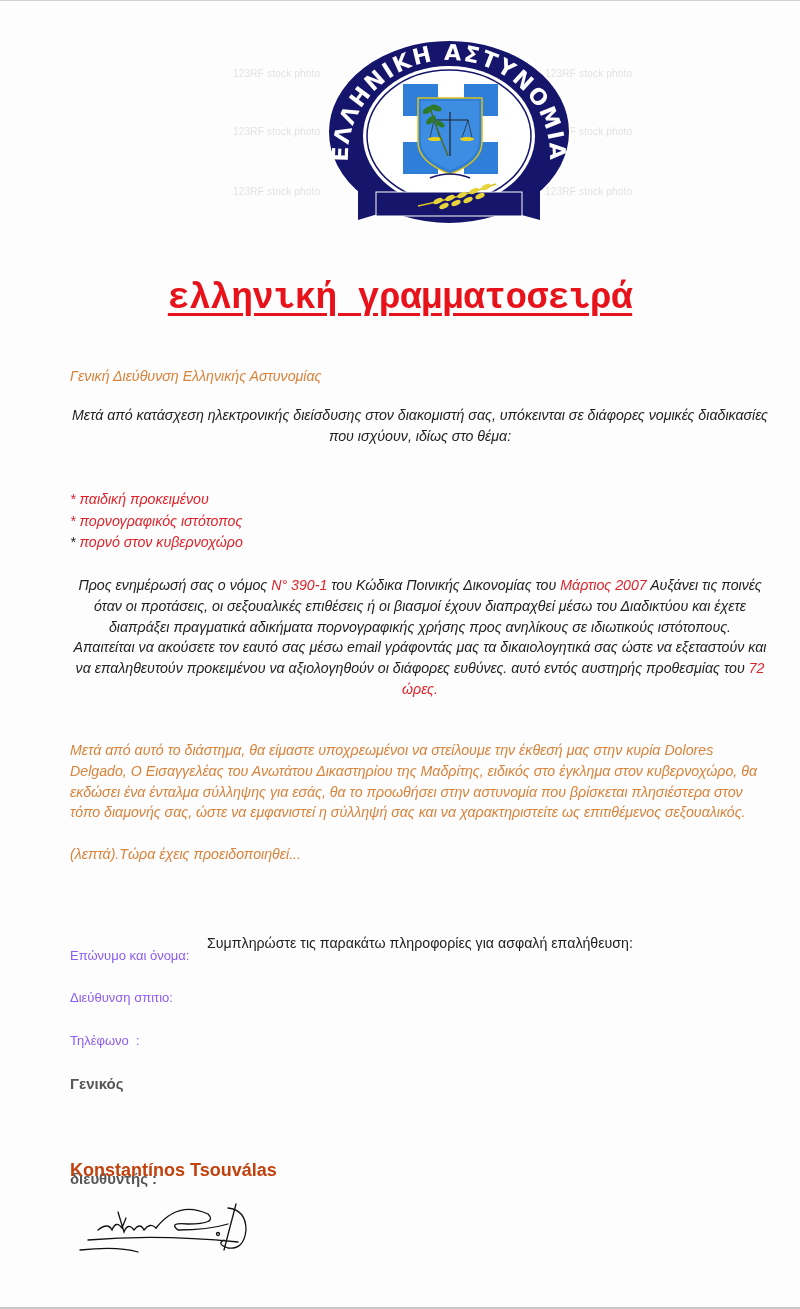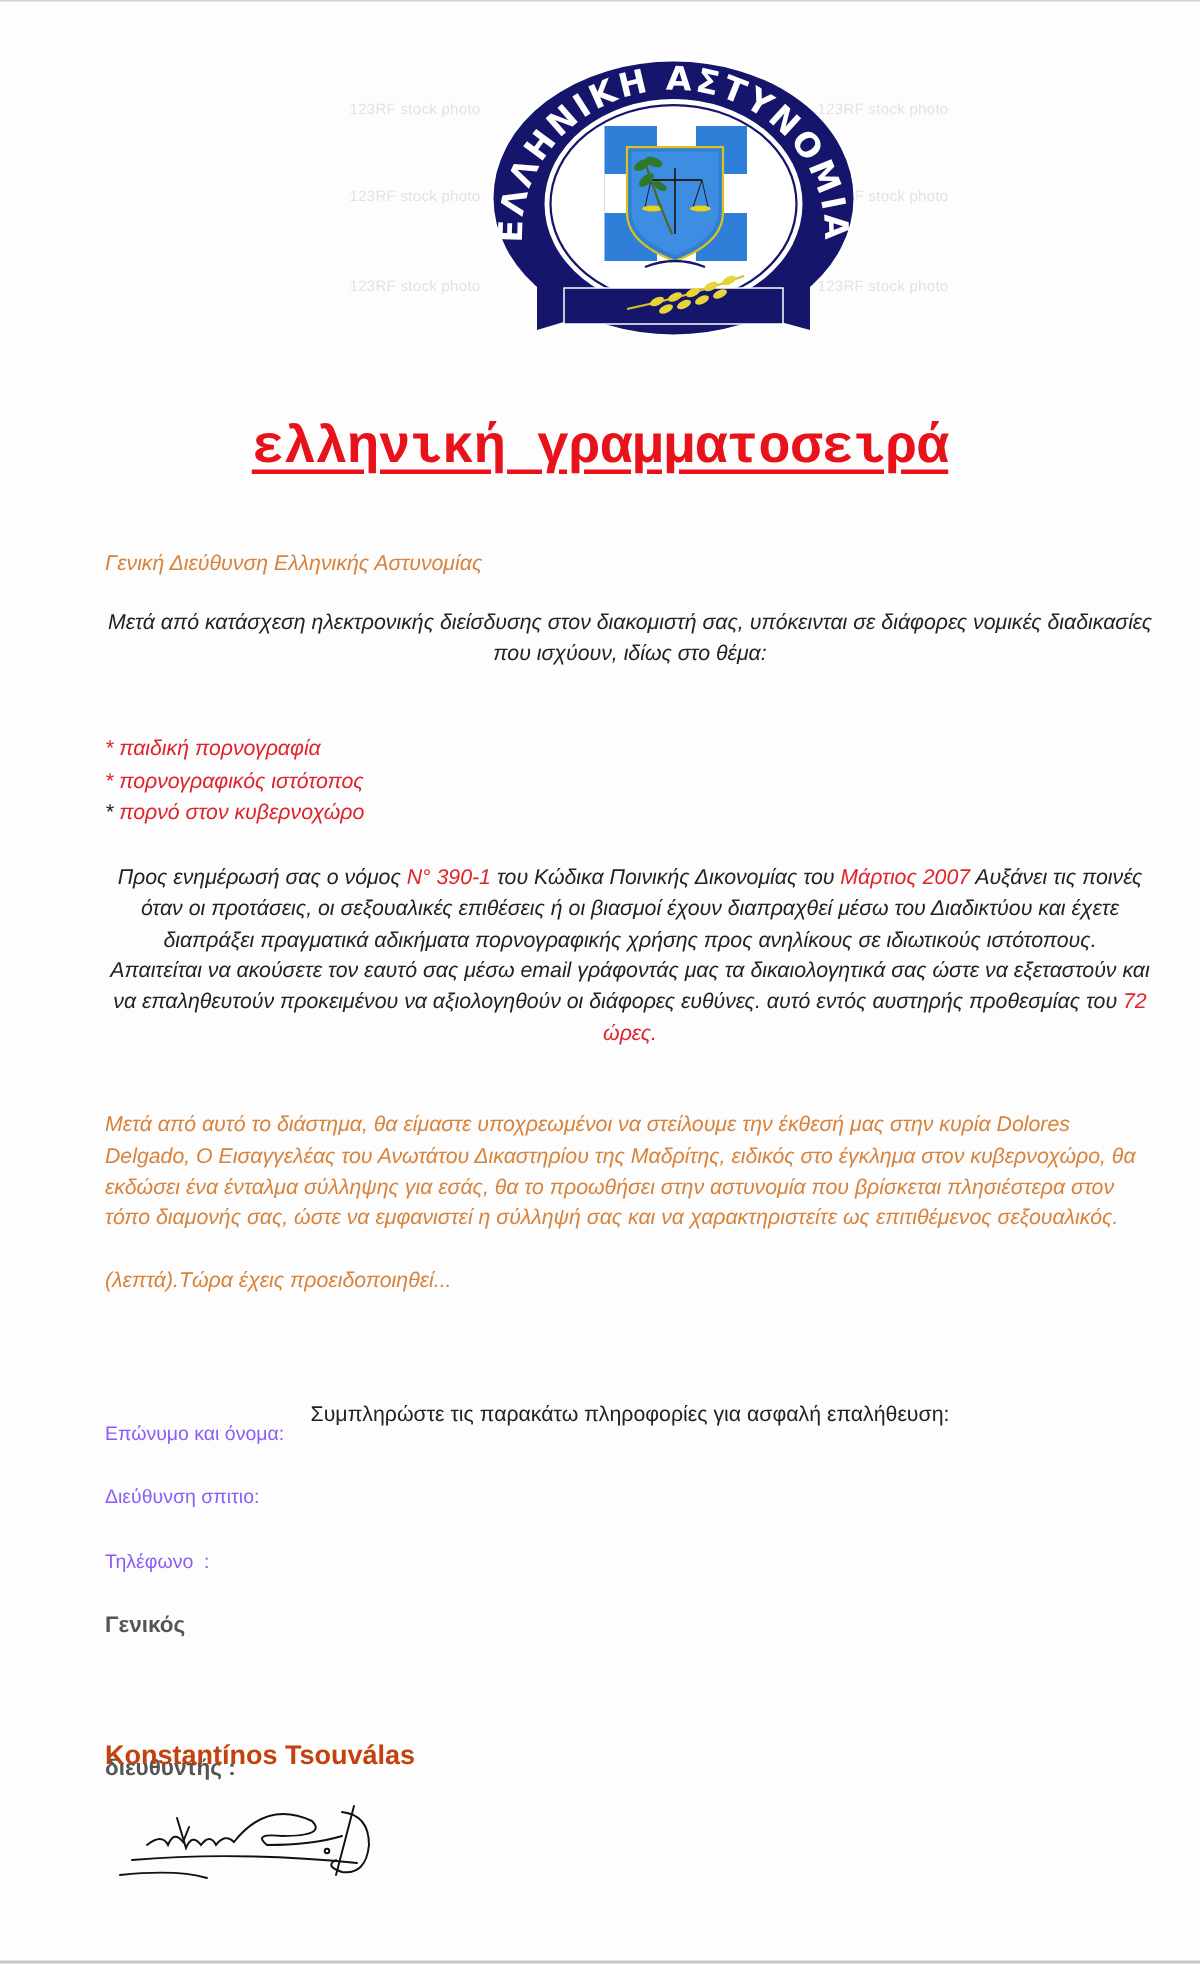--- a/index.html
+++ b/index.html
@@ -117,21 +117,21 @@
   </g>
 </svg>
 
 <div class="doc-title">ελληνική γραμματοσειρά</div>
 
 <div class="body-text dept it orange">Γενική Διεύθυνση Ελληνικής Αστυνομίας</div>
 
 <div class="body-text intro it black">Μετά από κατάσχεση ηλεκτρονικής διείσδυσης στον διακομιστή σας, υπόκεινται σε διάφορες νομικές διαδικασίες που ισχύουν, ιδίως στο θέμα:</div>
 
 <div class="body-text list it">
-  <div><span class="red">*</span> <span class="red">παιδική πορνογραφία</span></div>
+  <div><span class="red">*</span> <span class="red">παιδική προκειμένου</span></div>
   <div><span class="red">*</span> <span class="red">πορνογραφικός ιστότοπος</span></div>
   <div><span class="black">*</span> <span class="red">πορνό στον κυβερνοχώρο</span></div>
 </div>
 
 <div class="body-text law it black">
   <span>Προς ενημέρωσή σας ο νόμος </span><span class="red">N° 390-1</span><span> του Κώδικα Ποινικής Δικονομίας του </span><span class="red">Μάρτιος 2007</span><span> Αυξάνει τις ποινές όταν οι προτάσεις, οι σεξουαλικές επιθέσεις ή οι βιασμοί έχουν διαπραχθεί μέσω του Διαδικτύου και έχετε διαπράξει πραγματικά αδικήματα πορνογραφικής χρήσης προς ανηλίκους σε ιδιωτικούς ιστότοπους.</span><br>
   <span>Απαιτείται να ακούσετε τον εαυτό σας μέσω email γράφοντάς μας τα δικαιολογητικά σας ώστε να εξεταστούν και να επαληθευτούν προκειμένου να αξιολογηθούν οι διάφορες ευθύνες. αυτό εντός αυστηρής προθεσμίας του </span><span class="red">72 ώρες.</span>
 </div>
 
 <div class="body-text warning it orange">

